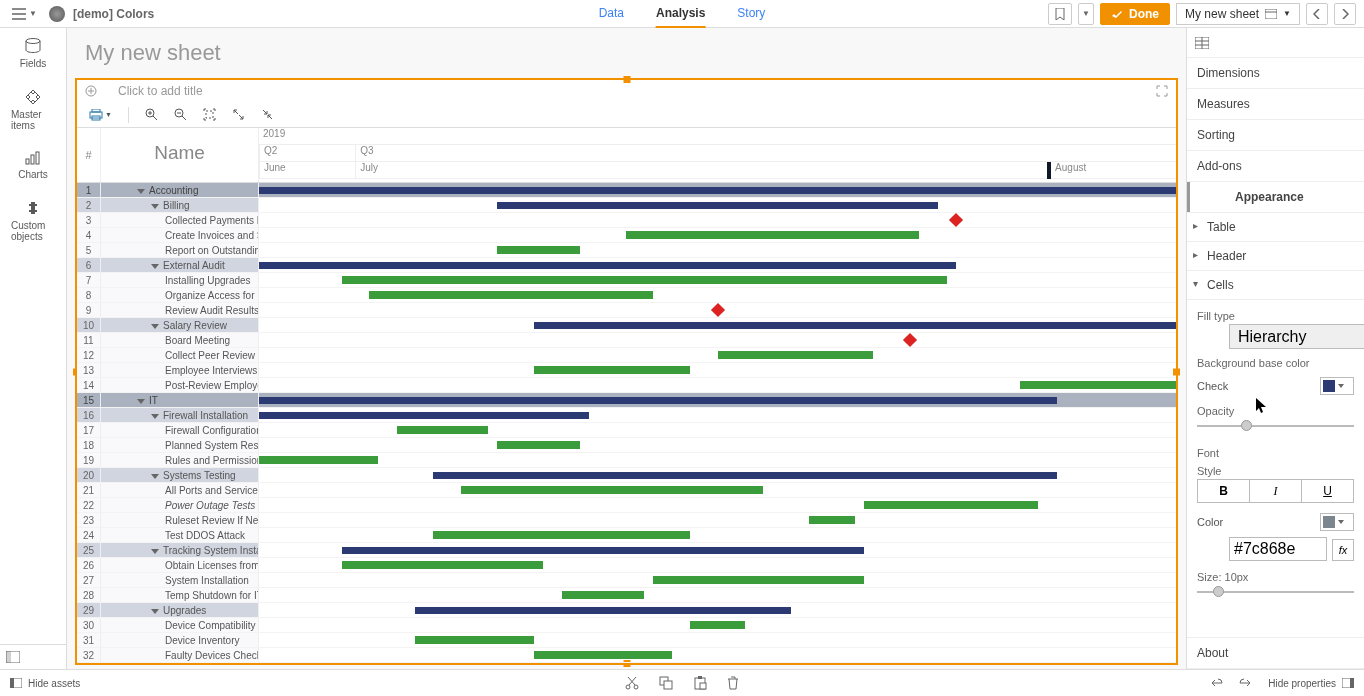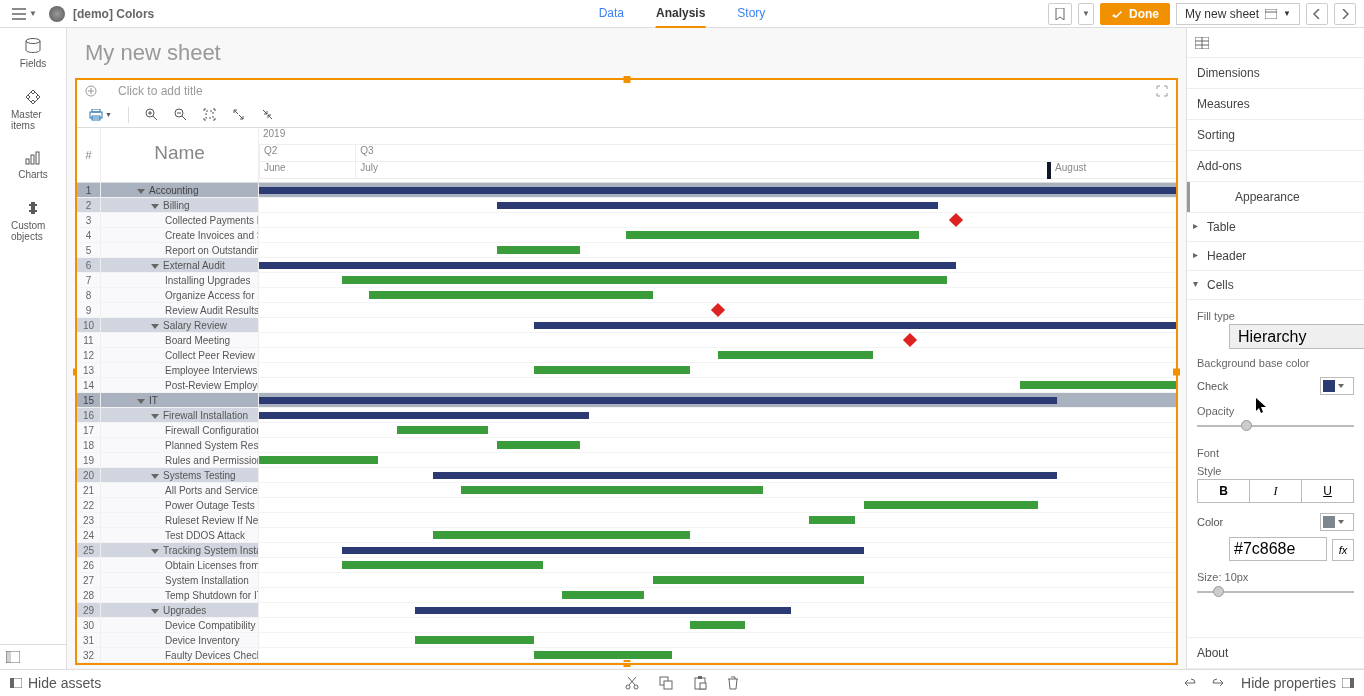--- a/index.html
+++ b/index.html
@@ -67,21 +67,21 @@
 .row .tri { display: inline-block; width: 0; height: 0; border-left: 4px solid transparent; border-right: 4px solid transparent; border-top: 5px solid #666; margin-right: 4px; vertical-align: middle; }
 .row .bar { position: absolute; height: 8px; top: 3px; }
 .row .bar.summary { background: #2c3a73; height: 7px; top: 4px; }
 .row .bar.task { background: #3a9c3a; }
 .row .diamond { position: absolute; width: 10px; height: 10px; background: #d22; transform: rotate(45deg); top: 2px; }
 
 
 .sidebar-right { width: 178px; border-left: 1px solid #ddd; background: #fff; display: flex; flex-direction: column; font-size: 12px; overflow-y: auto; }
 .sidebar-right .top-icons { height: 30px; border-bottom: 1px solid #eee; display: flex; align-items: center; padding: 0 8px; color: #666; }
 .panel-section { padding: 8px 10px; border-bottom: 1px solid #eee; color: #444; cursor: pointer; }
-.panel-section.active { font-weight: 400; position: relative; padding-left: 48px; }
+.panel-section.active { font-weight: 700; position: relative; padding-left: 48px; }
 .panel-section.active::before { content: ""; position: absolute; left: 0; top: 0; bottom: 0; width: 3px; background: #999; }
 .sub-header { padding: 7px 10px 7px 20px; border-bottom: 1px solid #eee; color: #444; cursor: pointer; position: relative; }
 .sub-header::before { content: "\25B8"; position: absolute; left: 6px; font-size: 10px; color: #666; }
 .sub-header.open::before { content: "\25BE"; }
 .sub-body { padding: 6px 10px 10px 10px; font-size: 11px; color: #555; }
 .sub-body .lbl { margin: 4px 0 2px 0; font-size: 11px; color: #666; }
 .sub-body select, .sub-body input[type="text"] { width: 100%; font-size: 16px; padding: 2px 4px; border: 1px solid #bbb; margin-left: 32px; }
 .color-swatch { display: inline-flex; border: 1px solid #bbb; padding: 2px; width: 34px; align-items: center; gap: 3px; cursor: pointer; }
 .color-swatch .box { width: 12px; height: 12px; background: #2c3a73; }
 .color-swatch .caret-down { width: 0; height: 0; border-left: 3px solid transparent; border-right: 3px solid transparent; border-top: 4px solid #666; }
@@ -89,21 +89,21 @@
 .slider::before { content: ""; position: absolute; left: 0; right: 0; top: 6px; height: 2px; background: #bbb; }
 .slider .thumb { position: absolute; width: 11px; height: 11px; background: #ccc; border: 1px solid #999; border-radius: 50%; top: 1px; }
 .style-btns { display: flex; border: 1px solid #bbb; }
 .style-btns button { flex: 1; border: none; border-right: 1px solid #bbb; background: #fff; height: 22px; font-size: 12px; cursor: pointer; }
 .style-btns button:last-child { border-right: none; }
 .input-row { display: flex; gap: 5px; align-items: center; }
 .input-row input { flex: 1; }
 .fx-btn { width: 22px; height: 22px; border: 1px solid #bbb; background: #fff; font-size: 11px; font-style: italic; cursor: pointer; }
 
 
-.bottombar { height: 27px; border-top: 1px solid #ddd; display: flex; align-items: center; padding: 0 10px; font-size: 14px; color: #555; background: #fff; }
+.bottombar { height: 27px; border-top: 1px solid #ddd; display: flex; align-items: center; padding: 0 10px; font-size: 10px; color: #555; background: #fff; }
 .bottombar .left-seg { display: flex; align-items: center; gap: 6px; cursor: pointer; }
 .bottombar .center-seg { position: absolute; left: 50%; transform: translateX(-50%); display: flex; gap: 20px; }
 .bottombar .center-seg .bi { color: #666; cursor: pointer; font-size: 14px; }
 .bottombar .right-seg { margin-left: auto; display: flex; align-items: center; gap: 14px; }
 .bottombar .right-seg .bi { color: #666; cursor: pointer; }
 
 .cursor-arrow { position: absolute; left: 1256px; top: 398px; z-index: 9999; pointer-events: none; font-size: 14px; color: #000; }
 
 
 svg { display: block; }
@@ -438,21 +438,21 @@
             </div>
             <div class="row lvl2">
               <div class="rnum">21</div>
               <div class="rname" style="padding-left: 64px;"><span>All Ports and Services Tests</span></div>
               <div class="rbars">
                 <div class="bar task" style="left: 22%; width: 33%;"></div>
               </div>
             </div>
             <div class="row lvl2">
               <div class="rnum">22</div>
-              <div class="rname" style="padding-left: 64px;"><span>Power Outage Tests</span></div>
+              <div class="rname" style="padding-left: 64px; font-style: italic;"><span>Power Outage Tests</span></div>
               <div class="rbars">
                 <div class="bar task" style="left: 66%; width: 19%;"></div>
               </div>
             </div>
             <div class="row lvl2">
               <div class="rnum">23</div>
               <div class="rname" style="padding-left: 64px;"><span>Ruleset Review If Needed</span></div>
               <div class="rbars">
                 <div class="bar task" style="left: 60%; width: 5%;"></div>
               </div>

